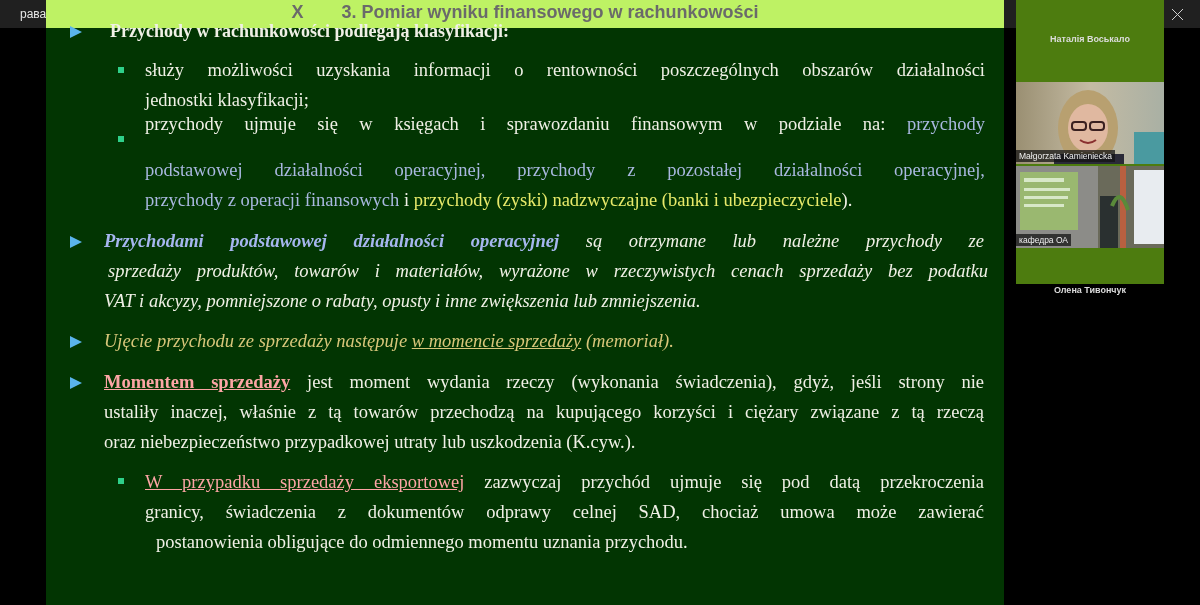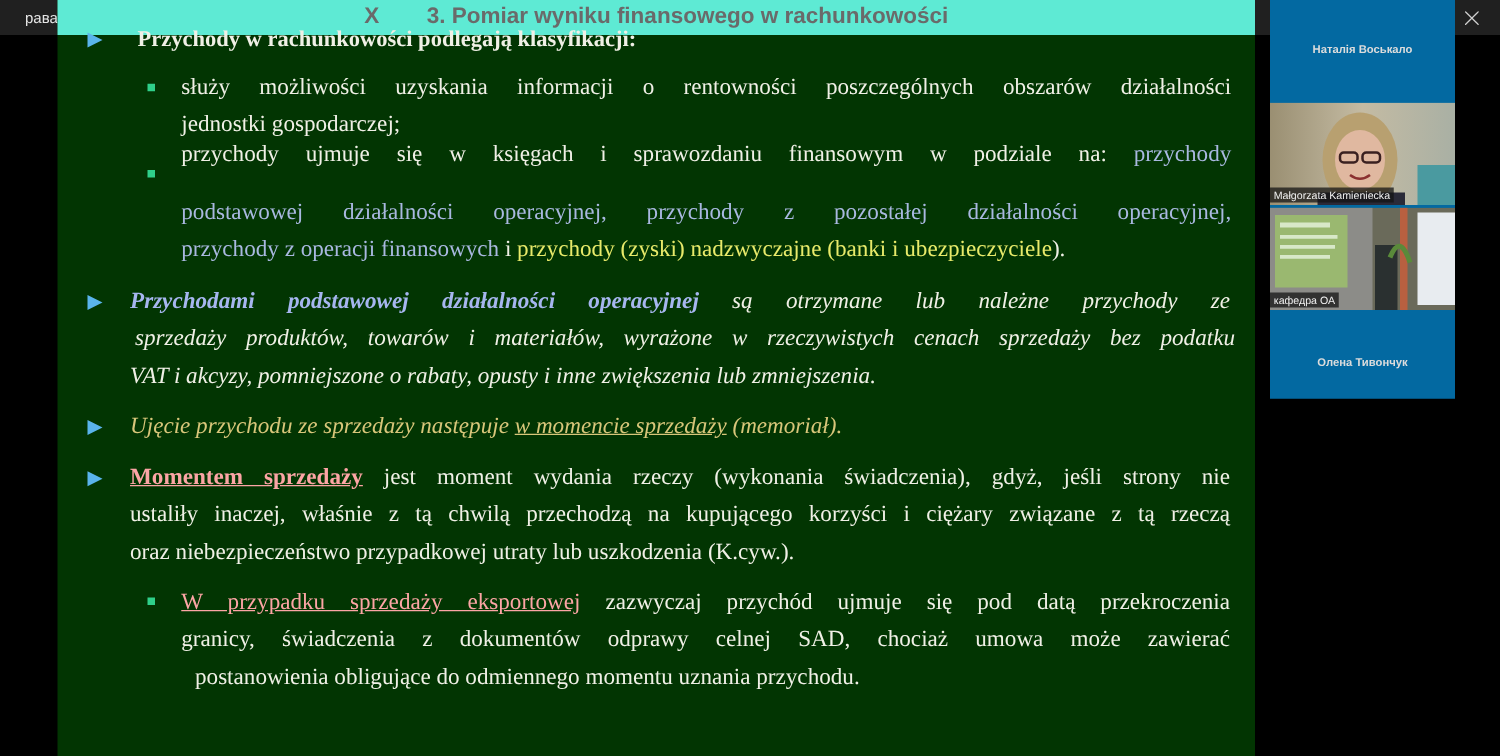--- a/index.html
+++ b/index.html
@@ -23,21 +23,21 @@
     color: #d0d0d0; font-family: "Liberation Sans", sans-serif; font-size: 14px;
   }
   .win-btn svg { display: block; }
 
   .slide {
     position: absolute; left: 46px; top: 0; width: 958px; height: 605px;
     background: #023502;
   }
   .slide-header {
     position: absolute; left: 0; top: 0; width: 958px; height: 28px;
-    background: #5eead4;
+    background: #bef264;
   }
   .slide-title {
     position: absolute; left: 0; top: 2px; width: 958px; text-align: center;
     font-family: "Liberation Sans", sans-serif; font-weight: bold; font-size: 18px;
     color: #6a6a6a; white-space: pre;
   }
   .slide-title .x-mark { margin-right: 38px; }
 
   .content { position: absolute; left: 0; top: 0; width: 958px; }
   .row { position: absolute; font-size: 18.5px; color: #f0f0e6; line-height: 30px; }
@@ -51,22 +51,22 @@
   .blue { color: #a9b8e0; }
   .yellow { color: #e8ea6a; }
   .gold { color: #fca5a5; }
   .goldi { color: #d8c67a; font-style: italic; }
   .u { text-decoration: underline; }
   .bi-blue { color: #a6b6ef; font-weight: bold; font-style: italic; }
   .it { font-style: italic; }
   .bold { font-weight: bold; }
 
   .panel {
-    position: absolute; left: 1016px; top: 0; width: 148px; height: 319px;
-    background: #0369a1;
+    position: absolute; left: 1016px; top: 0; width: 148px; height: 284px;
+    background: #4d7c0f;
   }
   .tile-name {
     position: absolute; left: 0; width: 148px; text-align: center;
     font-family: "Liberation Sans", sans-serif; font-weight: bold; font-size: 9px; color: #dcdcdc;
   }
   .video {
     position: absolute; left: 0; width: 148px; height: 82px; overflow: hidden;
   }
   .video-label {
     position: absolute; left: 0; bottom: 2px; padding: 1px 3px;
@@ -105,38 +105,38 @@
     <div class="slide-title"><span class="x-mark">X</span><span>3. Pomiar wyniku finansowego w rachunkowości</span></div>
   </div>
 
   <div class="content">
 
     <div class="arrow" style="left:24px; top:26px;"></div>
     <div class="row bold" style="left:64px; top:16px; font-size:18px;">Przychody w rachunkowości podlegają klasyfikacji:</div>
 
     <div class="sq" style="left:72px; top:67px;"></div>
     <div class="row just" style="left:99px; top:55px; width:840px;">służy możliwości uzyskania informacji o rentowności poszczególnych obszarów działalności</div>
-    <div class="row" style="left:99px; top:85px;">jednostki gospodarczej;</div>
+    <div class="row" style="left:99px; top:85px;">jednostki klasyfikacji;</div>
 
     <div class="sq" style="left:72px; top:136px;"></div>
     <div class="row just" style="left:99px; top:109px; width:840px;"><span>przychody ujmuje się w księgach i sprawozdaniu finansowym w podziale na:</span> <span class="blue">przychody</span></div>
     <div class="row just blue" style="left:99px; top:155px; width:840px;">podstawowej działalności operacyjnej, przychody z pozostałej działalności operacyjnej,</div>
     <div class="row" style="left:99px; top:185px;"><span class="blue">przychody z operacji finansowych</span><span> i </span><span class="yellow">przychody (zyski) nadzwyczajne (banki i ubezpieczyciele</span><span>).</span></div>
 
     <div class="arrow" style="left:24px; top:236px;"></div>
     <div class="row just it" style="left:58px; top:226px; width:880px;"><span class="bi-blue">Przychodami podstawowej działalności operacyjnej</span><span> są otrzymane lub należne przychody ze</span></div>
     <div class="row just it" style="left:62px; top:256px; width:880px;">sprzedaży produktów, towarów i materiałów, wyrażone w rzeczywistych cenach sprzedaży bez podatku</div>
     <div class="row it" style="left:58px; top:286px;">VAT i akcyzy, pomniejszone o rabaty, opusty i inne zwiększenia lub zmniejszenia.</div>
 
     <div class="arrow" style="left:24px; top:336px;"></div>
     <div class="row goldi" style="left:58px; top:326px;"><span>Ujęcie przychodu ze sprzedaży następuje </span><span class="u">w momencie sprzedaży</span><span> (memoriał).</span></div>
 
     <div class="arrow" style="left:24px; top:377px;"></div>
     <div class="row just" style="left:58px; top:367px; width:880px;"><span class="gold bold u">Momentem sprzedaży</span><span> jest moment wydania rzeczy (wykonania świadczenia), gdyż, jeśli strony nie</span></div>
-    <div class="row just" style="left:58px; top:397px; width:880px;">ustaliły inaczej, właśnie z tą chwilą przechodzą na kupującego korzyści i ciężary związane z tą rzeczą</div>
+    <div class="row just" style="left:58px; top:397px; width:880px;">ustaliły inaczej, właśnie z tą towarów przechodzą na kupującego korzyści i ciężary związane z tą rzeczą</div>
     <div class="row" style="left:58px; top:427px;">oraz niebezpieczeństwo przypadkowej utraty lub uszkodzenia (K.cyw.).</div>
 
     <div class="sq" style="left:72px; top:478px;"></div>
     <div class="row just" style="left:99px; top:467px; width:839px;"><span class="gold u">W przypadku sprzedaży eksportowej</span><span> zazwyczaj przychód ujmuje się pod datą przekroczenia</span></div>
     <div class="row just" style="left:99px; top:497px; width:839px;">granicy, świadczenia z dokumentów odprawy celnej SAD, chociaż umowa może zawierać</div>
     <div class="row" style="left:110px; top:527px;">postanowienia obligujące do odmiennego momentu uznania przychodu.</div>
   </div>
 </div>
 
 <div class="panel">

